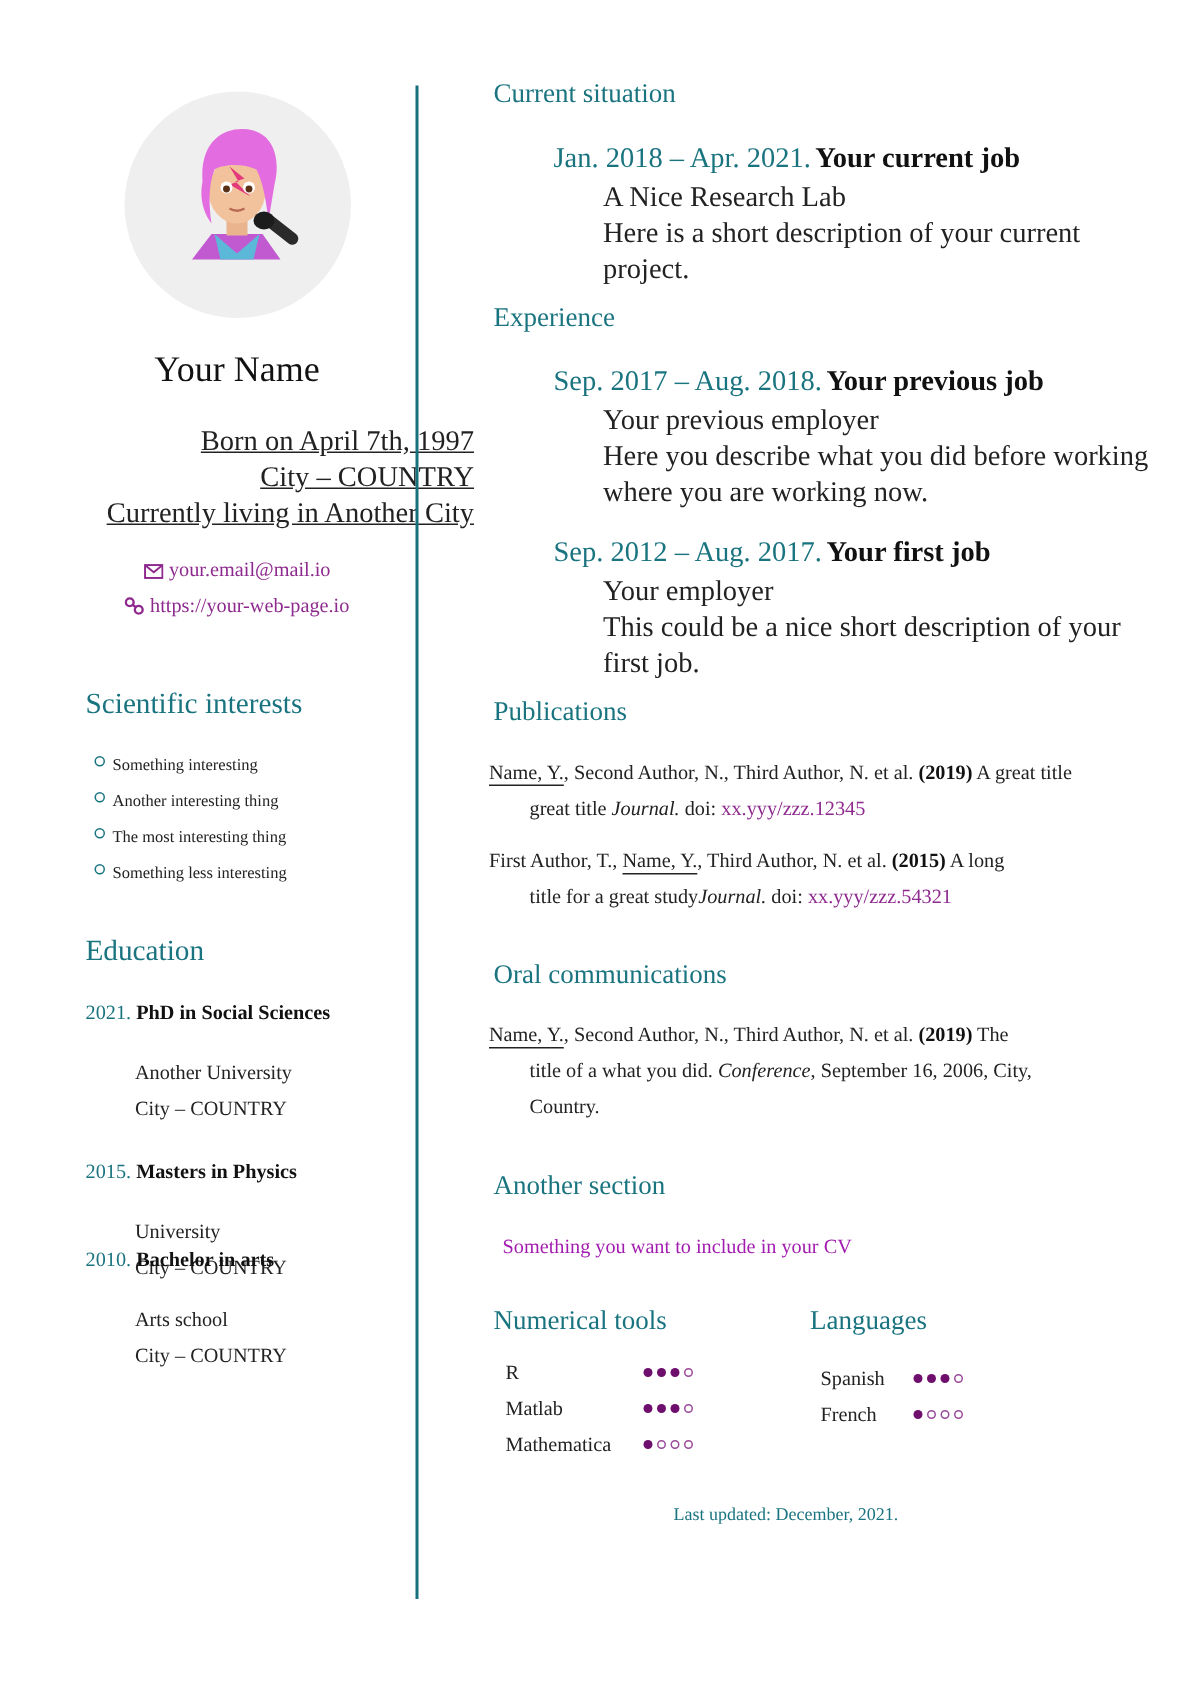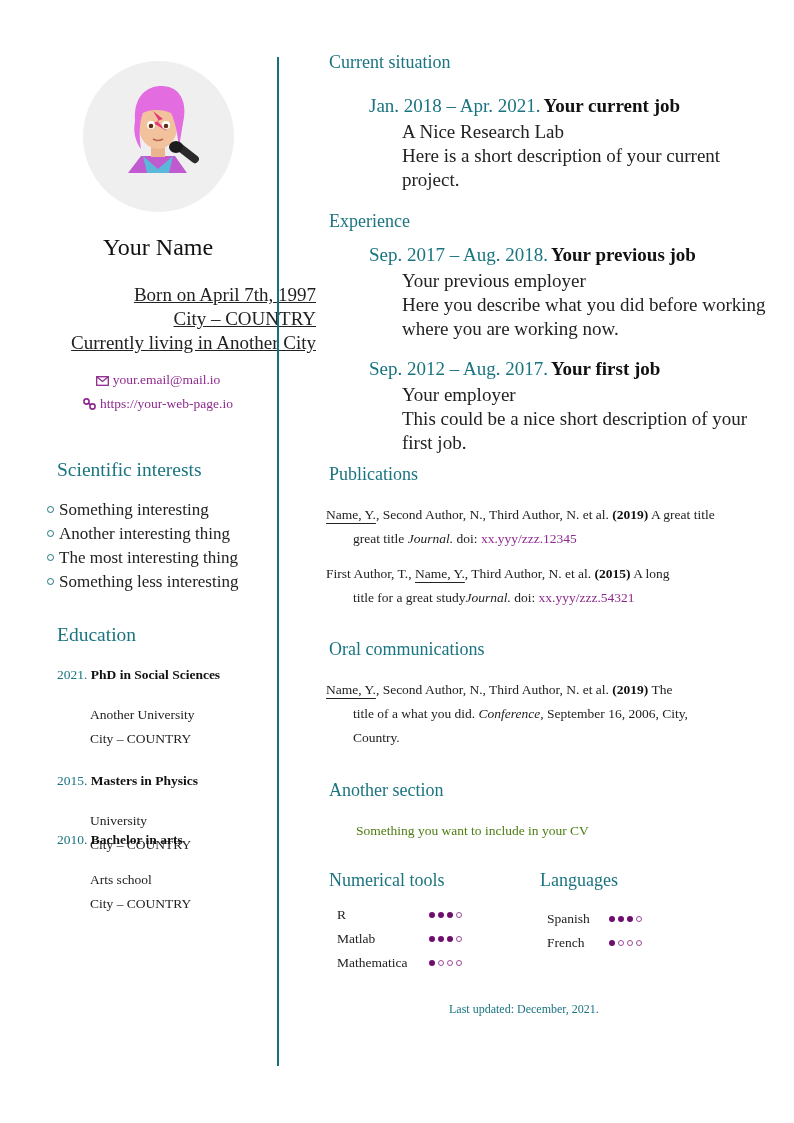--- a/index.html
+++ b/index.html
@@ -7,21 +7,21 @@
          font-family:"DejaVu Serif", "Liberation Serif", serif; color:#1a1a1a; }
   .page { position:absolute; inset:0; font-family:"Liberation Serif", serif; font-size:13.5px; }
   .purple { color:#8e2a8e; }
   .photo { position:absolute; left:83px; top:61px; width:151px; height:151px; border-radius:50%; background:#efefef; overflow:hidden; }
   .name { position:absolute; left:0; width:316px; top:234px; text-align:center; font-size:24px; color:#111; }
   .info { position:absolute; left:0; width:316px; text-align:right; font-size:19px; color:#222;text-decoration:underline; }
   .contact { position:absolute; left:0; width:316px; text-align:center; font-size:13.5px; }
   .contact svg { vertical-align:-2px; margin-right:4px; }
 
   .lsec-title { position:absolute; left:57px; font-size:19.5px; font-weight:normal; color:#1a7480; margin:0; }
-  .bullets { position:absolute; left:47px; list-style:none; margin:0; padding:0; font-size:17px; color:#222; }
+  .bullets { position:absolute; left:63px; list-style:none; margin:0; padding:0; font-size:11px; color:#222; }
   .bullets li { height:24px; line-height:16px; }
   .bullets .b { display:inline-block; width:5px; height:5px; border:1px solid #1a7480; border-radius:50%; margin-right:5px; vertical-align:2px; }
 
   .edu { position:absolute; left:57px; font-size:13.5px; color:#222; }
   .edu .yr { color:#1a7480; }
   .edu .deg { font-weight:bold; color:#111;text-align:center; }
   .edu .sub { padding-left:33px; margin-top:24px; line-height:16px; }
   .edu .sub div { height:24px; }
 
   .vline { position:absolute; left:277px; top:57px; width:2px; height:1009px; background:#16707e; }
@@ -30,21 +30,21 @@
   .rsec-title { position:absolute; left:329px; font-size:18px; color:#1a7480; margin:0; font-weight:normal; }
   .job { position:absolute; left:329px; font-size:19px;margin-left:40px; }
   .job .dates { color:#1a7480; }
   .job .title { font-weight:bold; color:#111; margin-left:3px; }
   .job .det { padding-left:33px; margin-top:10px; color:#222; width:370px; line-height:24px; }
 
   .pub { position:absolute; left:326px; width:395px; font-size:13.5px; color:#222; line-height:24px; text-indent:0; }
   .u { text-decoration:underline; text-underline-offset:4px; }
   .pub b { color:#111; }
 
-  .para { position:absolute; left:335px; font-size:13.5px; color:#4d7c0f;margin-left:21px; }
+  .para { position:absolute; left:335px; font-size:13.5px; color:#a21caf; }
 
   .skills { position:absolute; font-size:13.5px; color:#222; }
   .skills .row { height:24px; display:flex; align-items:center; }
   .skills .lbl { display:inline-block; }
   .dots { display:inline-flex; gap:3px; align-items:center; }
   .dot { width:6px; height:6px; border-radius:50%; box-sizing:border-box; }
   .dot.f { background:#6e0f6e; }
   .dot.e { border:1px solid #9a4a9a; background:#fff; }
 
   .footer { position:absolute; left:449px; top:1002px; font-size:12px; color:#1a7480; }
@@ -135,21 +135,21 @@
 
   <h2 class="rsec-title" style="top:52px">Current situation</h2>
   <div class="job" style="top:95px">
     <span class="dates">Jan. 2018 – Apr. 2021.</span><span class="title">Your current job</span>
     <div class="det" style="margin-top:3px">
       <div>A Nice Research Lab</div>
       <div>Here is a short description of your current project.</div>
     </div>
   </div>
 
-  <h2 class="rsec-title" style="top:211px">Experience</h2>
+  <h2 class="rsec-title" style="top:201px">Experience</h2>
   <div class="job" style="top:244px">
     <span class="dates">Sep. 2017 – Aug. 2018.</span><span class="title">Your previous job</span>
     <div class="det" style="margin-top:3px">
       <div>Your previous employer</div>
       <div>Here you describe what you did before working where you are working now.</div>
     </div>
   </div>
   <div class="job" style="top:358px">
     <span class="dates">Sep. 2012 – Aug. 2017.</span><span class="title">Your first job</span>
     <div class="det" style="margin-top:3px">

